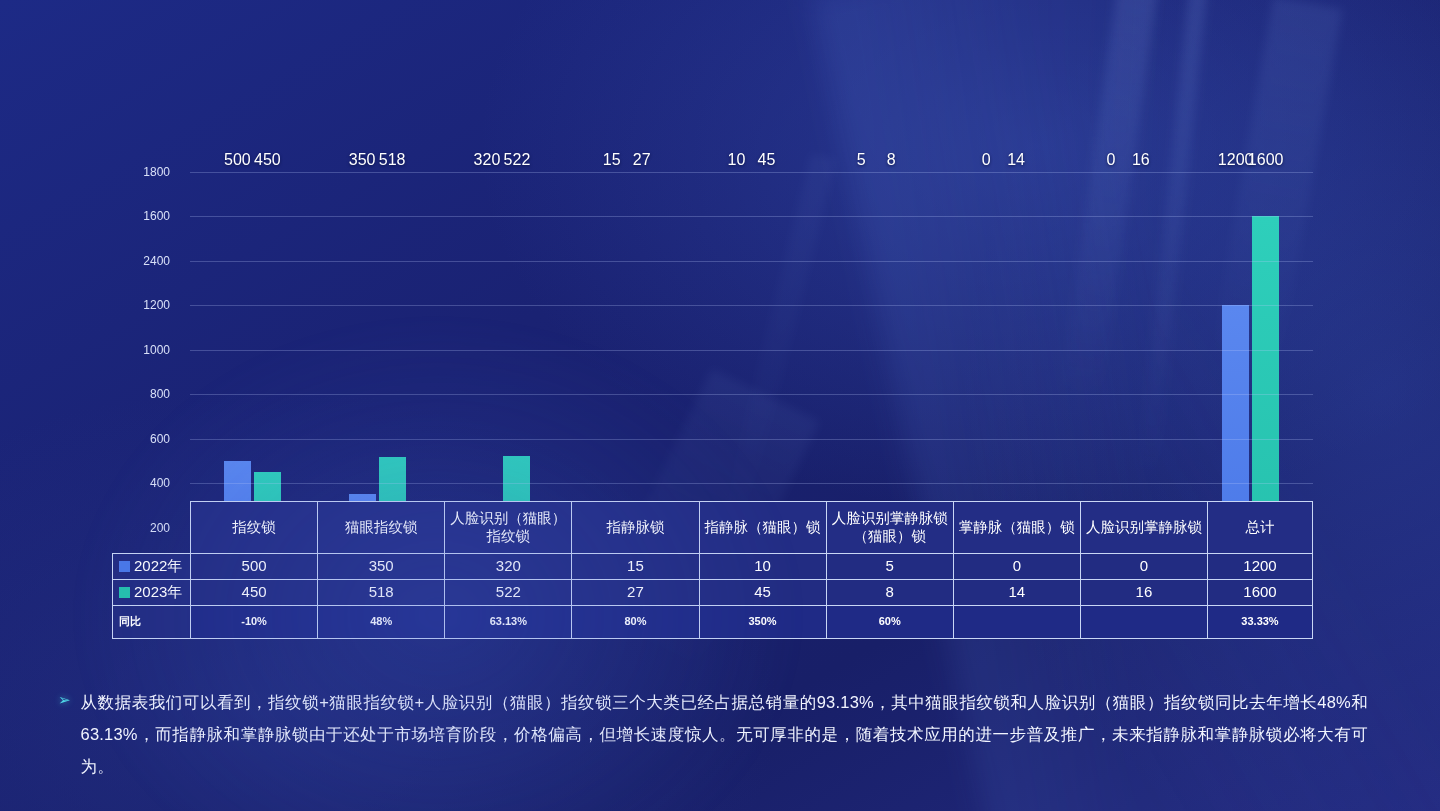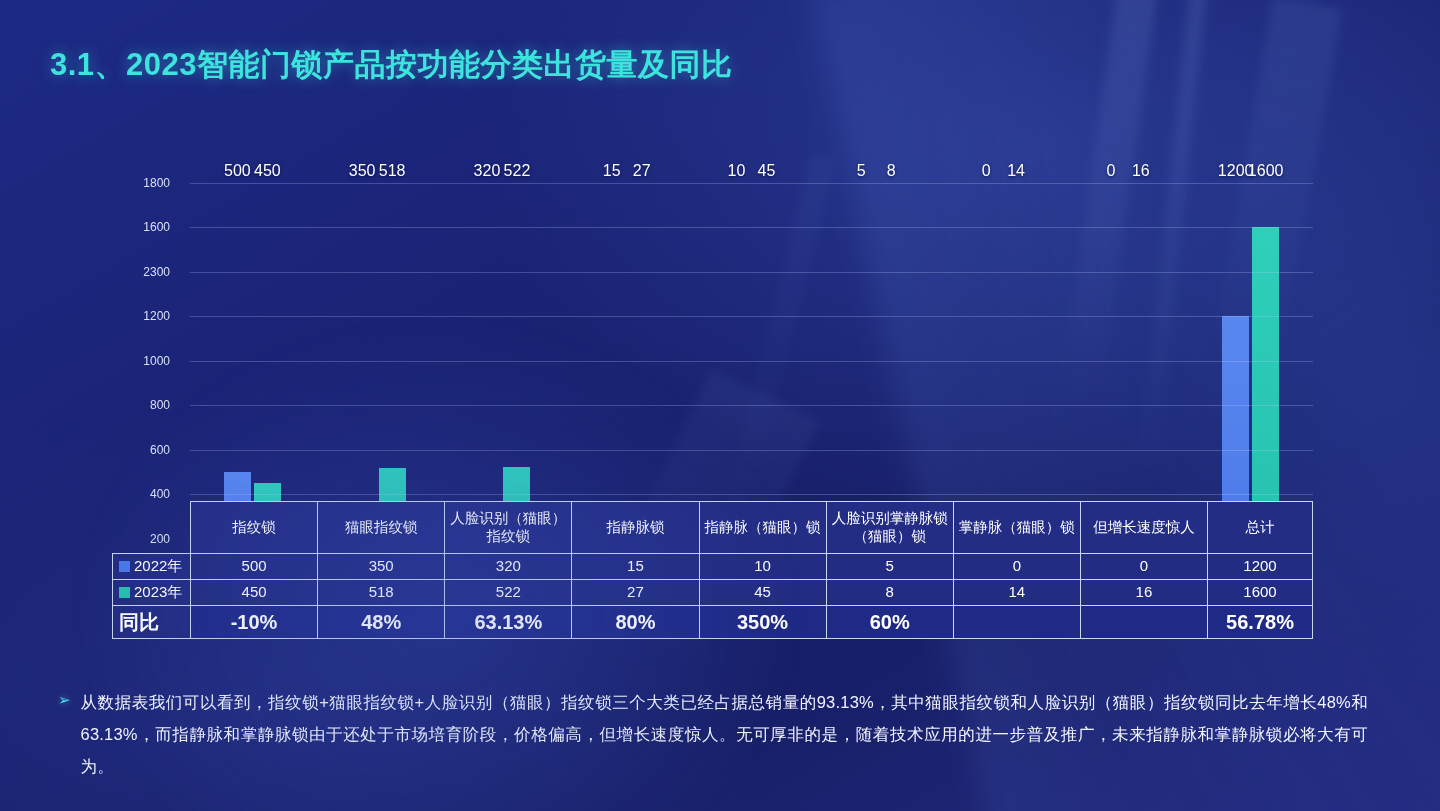--- a/index.html
+++ b/index.html
@@ -82,21 +82,21 @@
     top: 128px;
     text-align: center;
     font-size: 21px;
     color: #eef2ff;
     letter-spacing: 1px;
   }
 
   .chart-area {
     position: absolute;
     left: 112px;
-    top: 183px;
+    top: 172px;
     width: 1201px;
     height: 400px;
   }
 
   .y-axis {
     position: absolute;
     left: 0; top: 0;
     width: 66px;
     height: 100%;
   }
@@ -200,21 +200,21 @@
   .data-table .cat-head {
     height: 52px;
     font-size: 14.5px;
     background: #232d85;
   }
   .data-table .total-col { width: 105px; }
   .data-table .row-data td { height: 26px; font-size: 15px; }
   .data-table .row-yoy td {
     height: 33px;
     font-weight: bold;
-    font-size: 20px;
+    font-size: 11px;
     background: #1f2a86;
   }
   .legend-cell {
     text-align: left !important;
     padding-left: 6px !important;
     white-space: nowrap;
     background: #222c82 !important;
     font-size: 15px;
   }
   .legend-cell .swatch {
@@ -259,28 +259,27 @@
 </head>
 <body>
 
 <div class="slide">
   <div class="streak s1"></div>
   <div class="streak s2"></div>
   <div class="streak s3"></div>
   <div class="streak s4"></div>
   <div class="streak s5"></div>
 
-  <h1 class="slide-title">3.1、2023智能门锁产品按功能分类出货量及同比</h1>
 
 
   <div class="chart-area">
     <div class="y-axis">
         <div class="y-tick" style="top: 0%;">1800</div>
         <div class="y-tick" style="top: 11.1111%;">1600</div>
-        <div class="y-tick" style="top: 22.2222%;">2300</div>
+        <div class="y-tick" style="top: 22.2222%;">2400</div>
         <div class="y-tick" style="top: 33.3333%;">1200</div>
         <div class="y-tick" style="top: 44.4444%;">1000</div>
         <div class="y-tick" style="top: 55.5556%;">800</div>
         <div class="y-tick" style="top: 66.6667%;">600</div>
         <div class="y-tick" style="top: 77.7778%;">400</div>
         <div class="y-tick" style="top: 88.8889%;">200</div>
         <div class="y-tick" style="top: 100%;">0</div>
       </div>
     <div class="plot">
       <div class="groups">
@@ -428,21 +427,21 @@
     <thead>
       <tr>
           <th class="legend-col"></th>
           <th class="cat-head">指纹锁</th>
           <th class="cat-head">猫眼指纹锁</th>
           <th class="cat-head">人脸识别（猫眼）指纹锁</th>
           <th class="cat-head">指静脉锁</th>
           <th class="cat-head">指静脉（猫眼）锁</th>
           <th class="cat-head">人脸识别掌静脉锁（猫眼）锁</th>
           <th class="cat-head">掌静脉（猫眼）锁</th>
-          <th class="cat-head">但增长速度惊人</th>
+          <th class="cat-head">人脸识别掌静脉锁</th>
           <th class="cat-head total-col">总计</th>
         </tr>
     </thead>
     <tbody>
         <tr class="row-data">
           <td class="legend-cell"><span class="swatch y2022"></span>2022年</td>
           <td>500</td>
           <td>350</td>
           <td>320</td>
           <td>15</td>
@@ -467,21 +466,21 @@
         <tr class="row-yoy">
           <td class="legend-cell yoy-label" style="text-align: center;">同比</td>
           <td>-10%</td>
           <td>48%</td>
           <td>63.13%</td>
           <td>80%</td>
           <td>350%</td>
           <td>60%</td>
           <td class="empty-cell"></td>
           <td class="empty-cell"></td>
-          <td>56.78%</td>
+          <td>33.33%</td>
         </tr>
       </tbody>
   </table>
 
   <div class="footnote">
     <span class="bullet-arrow">➢</span>
     <p class="footnote-text">从数据表我们可以看到，指纹锁+猫眼指纹锁+人脸识别（猫眼）指纹锁三个大类已经占据总销量的93.13%，其中猫眼指纹锁和人脸识别（猫眼）指纹锁同比去年增长48%和63.13%，而指静脉和掌静脉锁由于还处于市场培育阶段，价格偏高，但增长速度惊人。无可厚非的是，随着技术应用的进一步普及推广，未来指静脉和掌静脉锁必将大有可为。</p>
   </div>
 </div>
 

